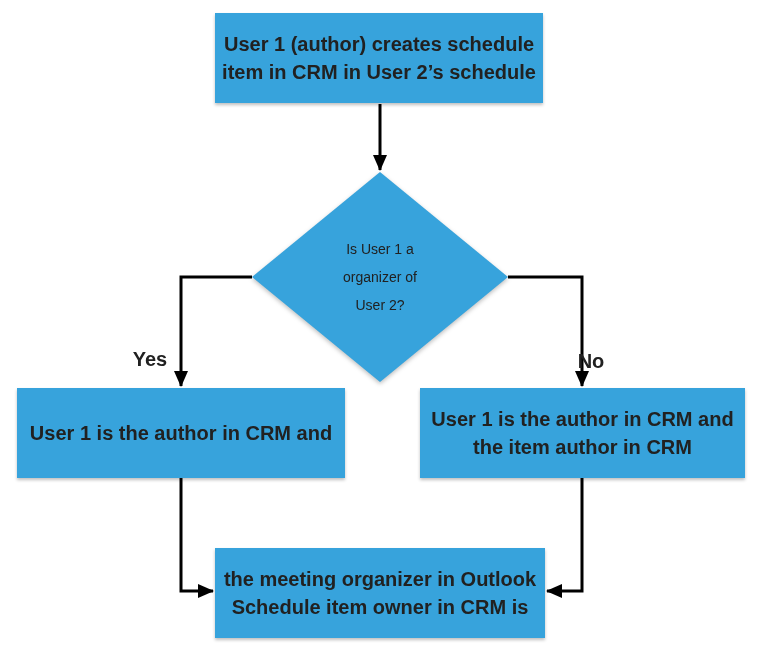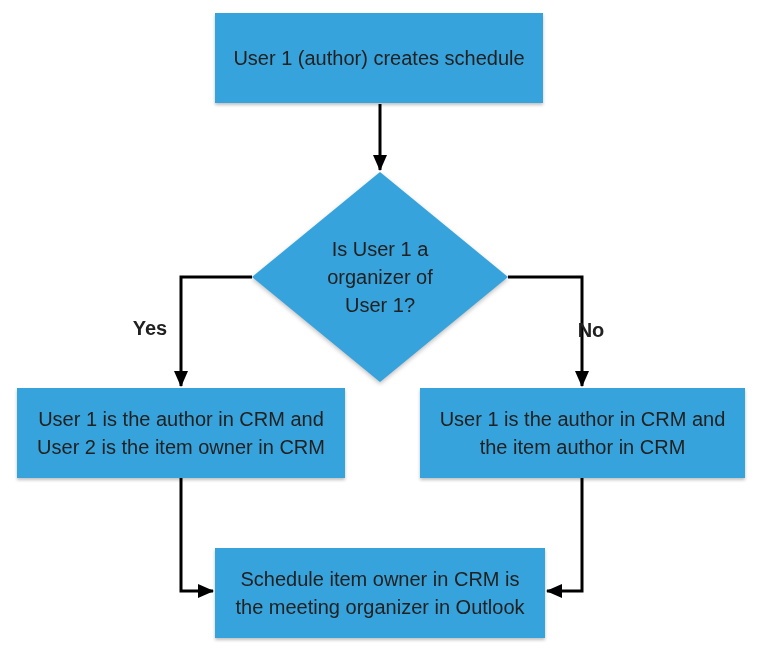--- a/index.html
+++ b/index.html
@@ -46,43 +46,44 @@
     color: var(--text-color);
     display: flex;
     flex-direction: column;
     justify-content: center;
     align-items: center;
     text-align: center;
     font-size: 20px;
     line-height: 28px;
     box-shadow: 0 2px 3px rgba(0,0,0,0.25);
   }
-  .node span { display: block; white-space: nowrap; }
+  .node span { display: block; white-space: nowrap; font-weight: bold; }
   #node-start { left: 215px; top: 13px;  width: 328px; height: 90px; }
   #node-yes   { left: 17px;  top: 388px; width: 328px; height: 90px; }
   #node-no    { left: 420px; top: 388px; width: 325px; height: 90px; }
   #node-end   { left: 215px; top: 548px; width: 330px; height: 90px; }
   .decision-label {
     position: absolute;
     left: 290px;
     top: 235px;
     width: 180px;
     color: var(--text-color);
-    font-size: 20px;
+    font-size: 14px;
     line-height: 28px;
     text-align: center;
   }
   .decision-label span { display: block; }
   .edge-label {
     position: absolute;
     color: var(--text-color);
     font-size: 20px;
     line-height: 28px;
     font-weight: bold;
     text-align: center;
+    margin-top: 31px;
   }
   #label-yes { left: 118px; top: 314px; width: 64px; }
   #label-no  { left: 565px; top: 316px; width: 52px; }
 </style>
 </head>
 <body>
 
 <div class="canvas">
 
   <svg class="edges" viewBox="0 0 761 654" xmlns="http://www.w3.org/2000/svg">
@@ -96,39 +97,39 @@
     <path class="edge" d="M252 277 L181 277 L181 386" marker-end="url(#arrowhead)"></path>
     <path class="edge" d="M508 277 L582 277 L582 386" marker-end="url(#arrowhead)"></path>
     <path class="edge" d="M181 478 L181 591 L213 591" marker-end="url(#arrowhead)"></path>
     <path class="edge" d="M582 478 L582 591 L547 591" marker-end="url(#arrowhead)"></path>
 
     <polygon class="diamond" points="380,172 508,277 380,382 252,277"></polygon>
   </svg>
 
   <div class="node" id="node-start">
     <span>User 1 (author) creates schedule</span>
+    <span>item in CRM in User 2’s schedule</span>
   </div>
 
   <div class="decision-label">
     <span>Is User 1 a</span>
     <span>organizer of</span>
-    <span>User 1?</span>
+    <span>User 2?</span>
   </div>
 
   <div class="edge-label" id="label-yes">Yes</div>
   <div class="edge-label" id="label-no">No</div>
 
   <div class="node" id="node-yes">
     <span>User 1 is the author in CRM and</span>
-    <span>User 2 is the item owner in CRM</span>
   </div>
 
   <div class="node" id="node-no">
     <span>User 1 is the author in CRM and</span>
     <span>the item author in CRM</span>
   </div>
 
   <div class="node" id="node-end">
+    <span>the meeting organizer in Outlook</span>
     <span>Schedule item owner in CRM is</span>
-    <span>the meeting organizer in Outlook</span>
   </div>
 
 </div>
 
 </body></html>

